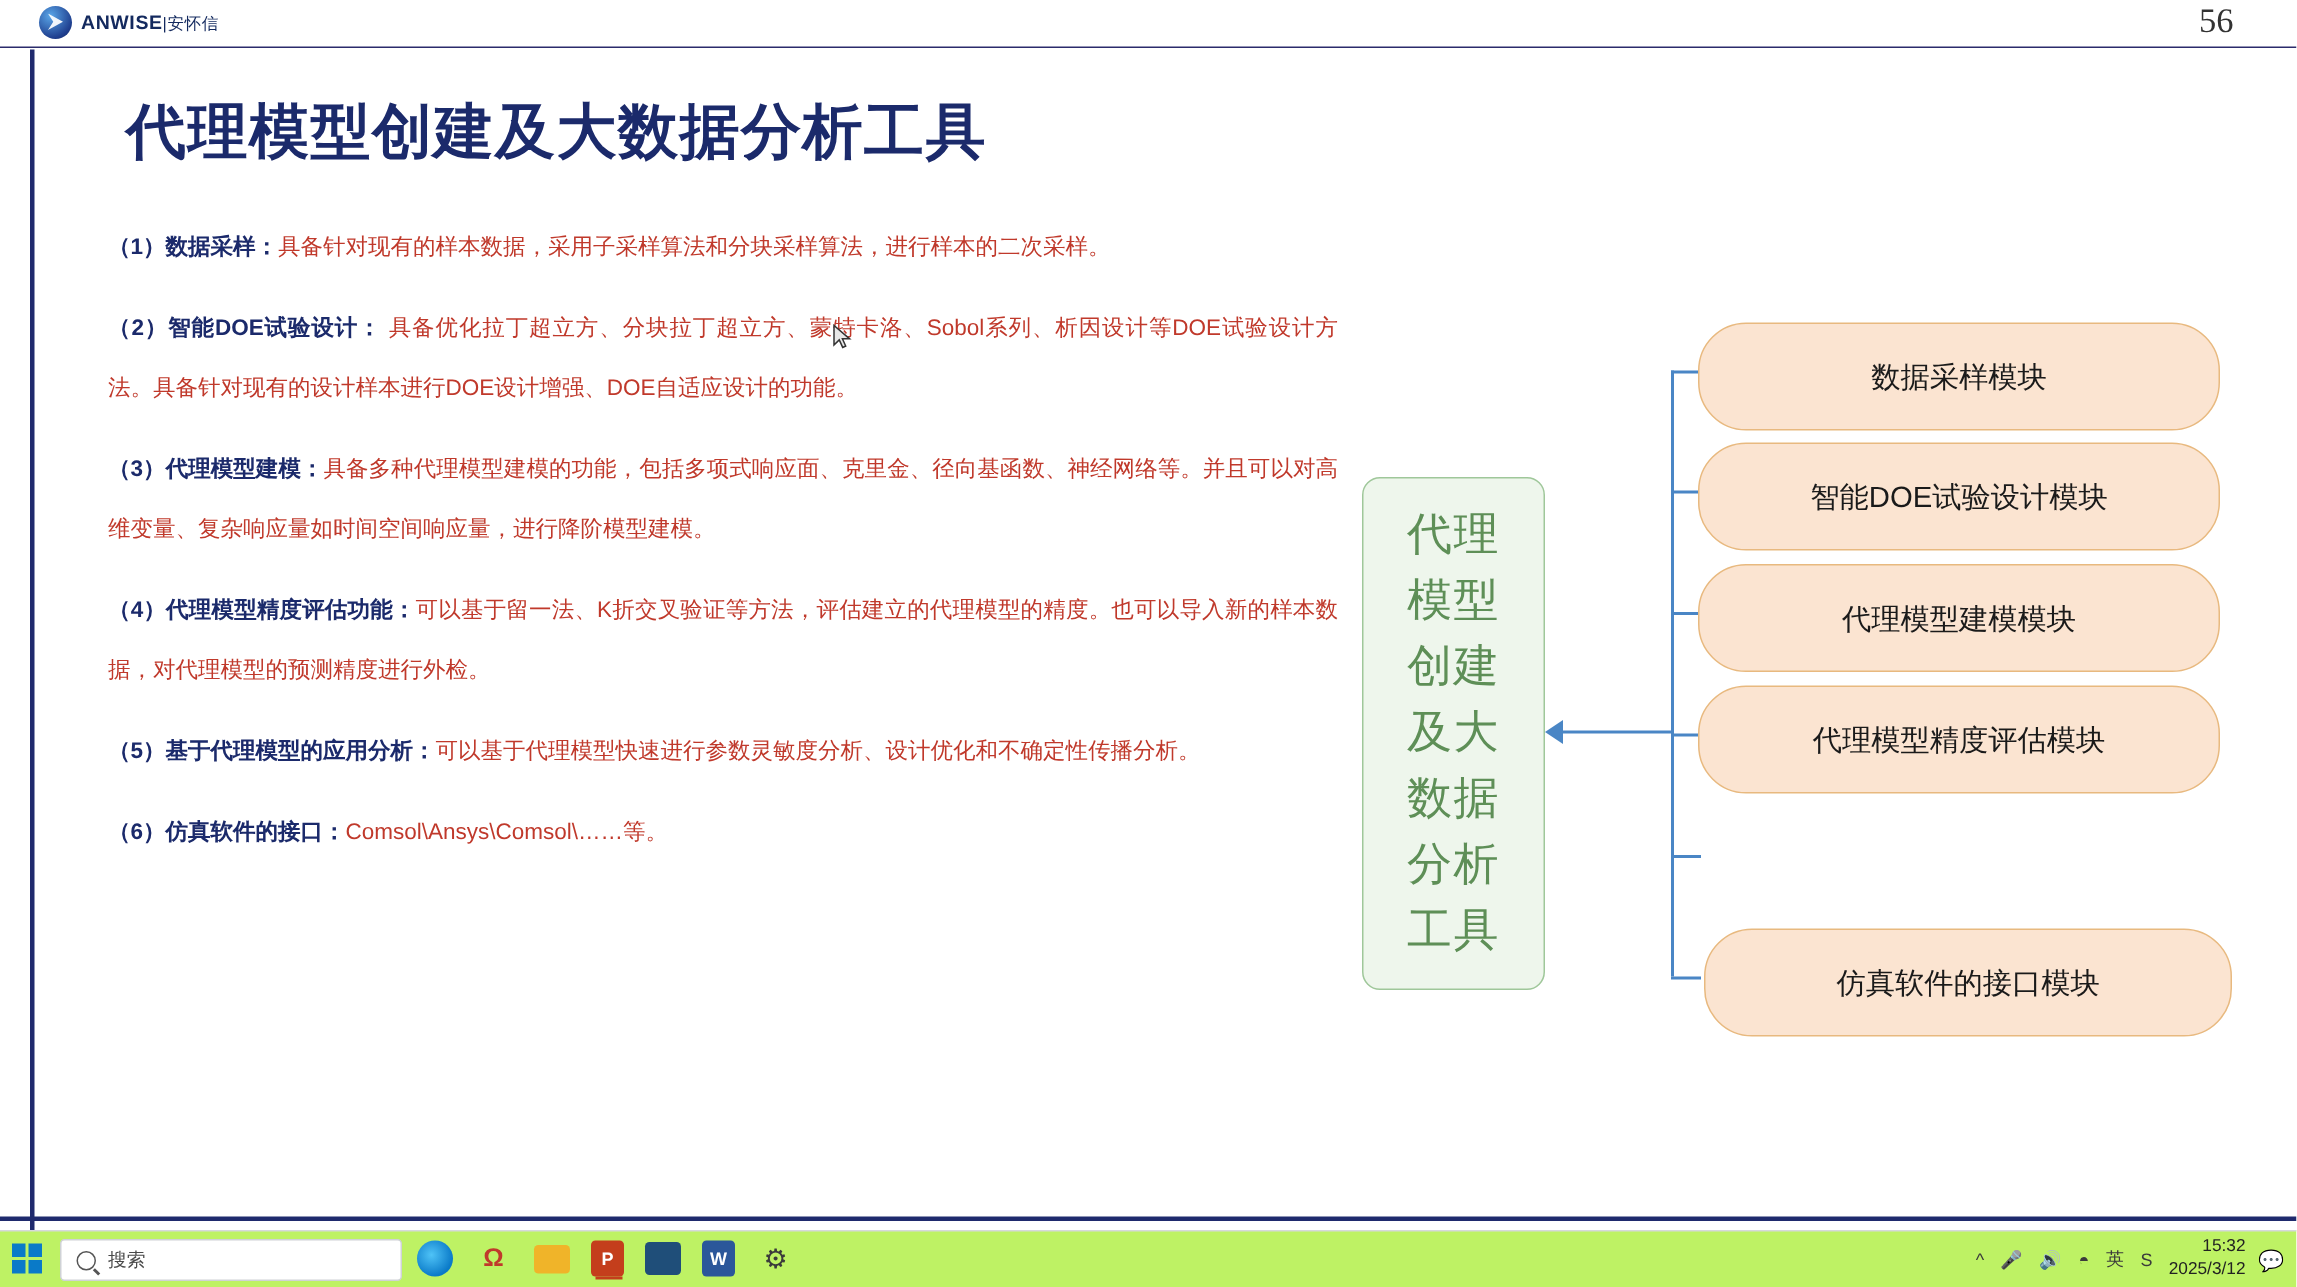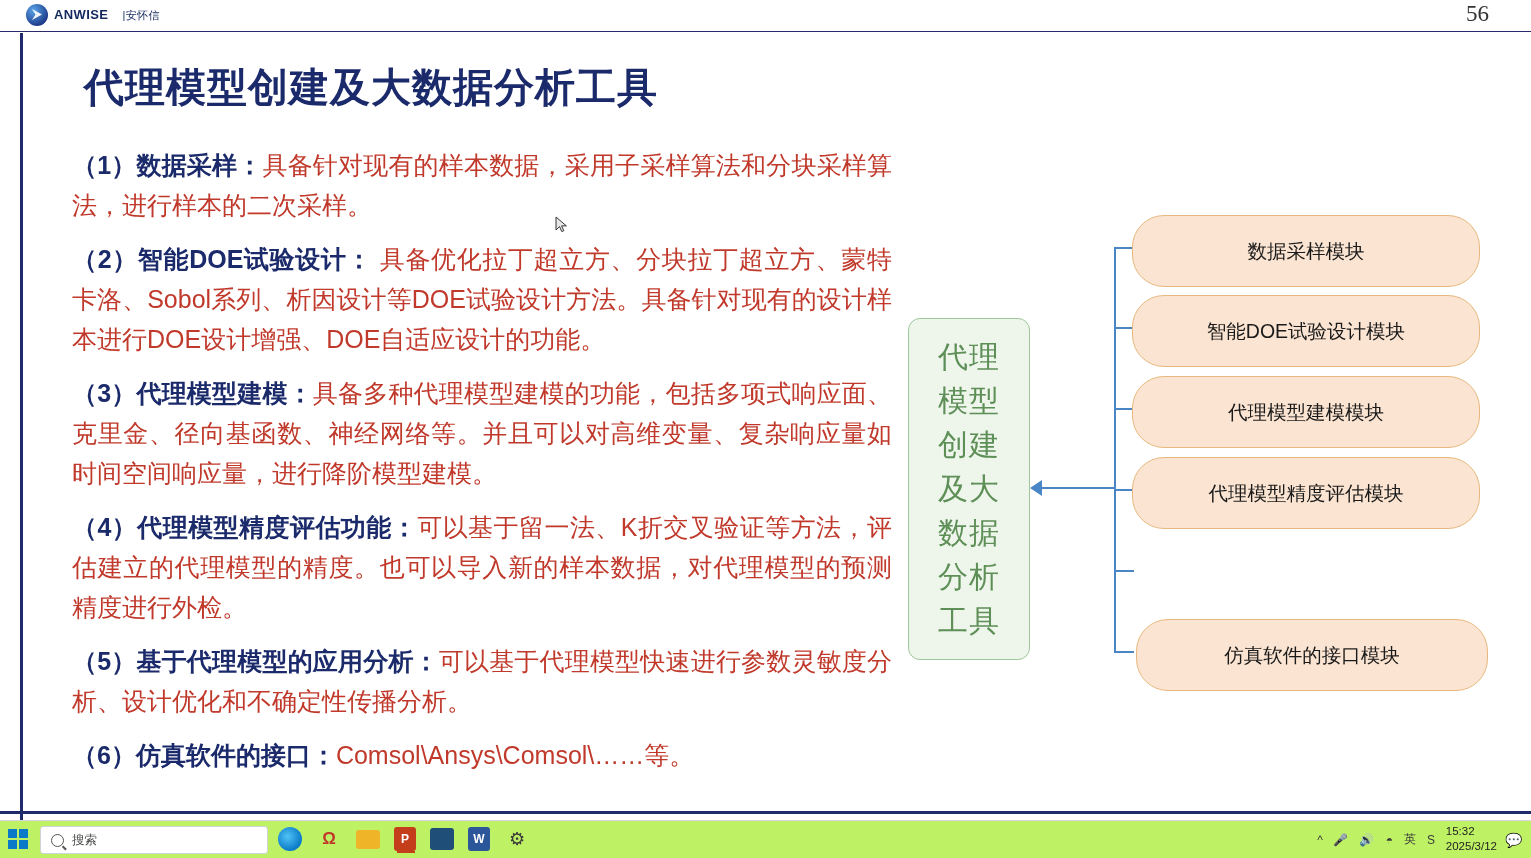--- a/index.html
+++ b/index.html
@@ -51,21 +51,20 @@
     font-size: 13px;
     font-weight: bold;
     color: #13295e;
     letter-spacing: .4px;
     white-space: nowrap;
   }
   .logo-text .sub {
     font-weight: normal;
     font-size: 11px;
     color: #13295e;
-    margin-left: 14px;
   }
   .page-number {
     position: absolute;
     right: 42px; top: 1px;
     font-size: 23px;
     color: #333333;
     font-family: "Liberation Serif", serif;
   }
 
   
@@ -100,21 +99,21 @@
   }
 
   
   .body-col {
     position: absolute;
     left: 72px;
     top: 112px;
     width: 820px;
   }
   .para {
-    font-size: 25px;
+    font-size: 15px;
     line-height: 40px;
     color: #c0392b;
     margin-bottom: 14px;
     text-align: justify;
   }
   .para .lead {
     color: #1b2a6b;
     font-weight: bold;
   }
   .para .num {
@@ -306,20 +305,21 @@
     right: 96px; top: 10px;
     display: flex;
     align-items: center;
     gap: 11px;
     font-size: 12px;
     color: #3b3b3b;
   }
   .clock {
     position: absolute;
     right: 34px; top: 3px;
+    text-align: right;
     font-size: 11.5px;
     color: #222;
     line-height: 15px;
   }
   .notif {
     position: absolute;
     right: 8px; top: 11px;
     font-size: 14px;
     color: #333;
   }

